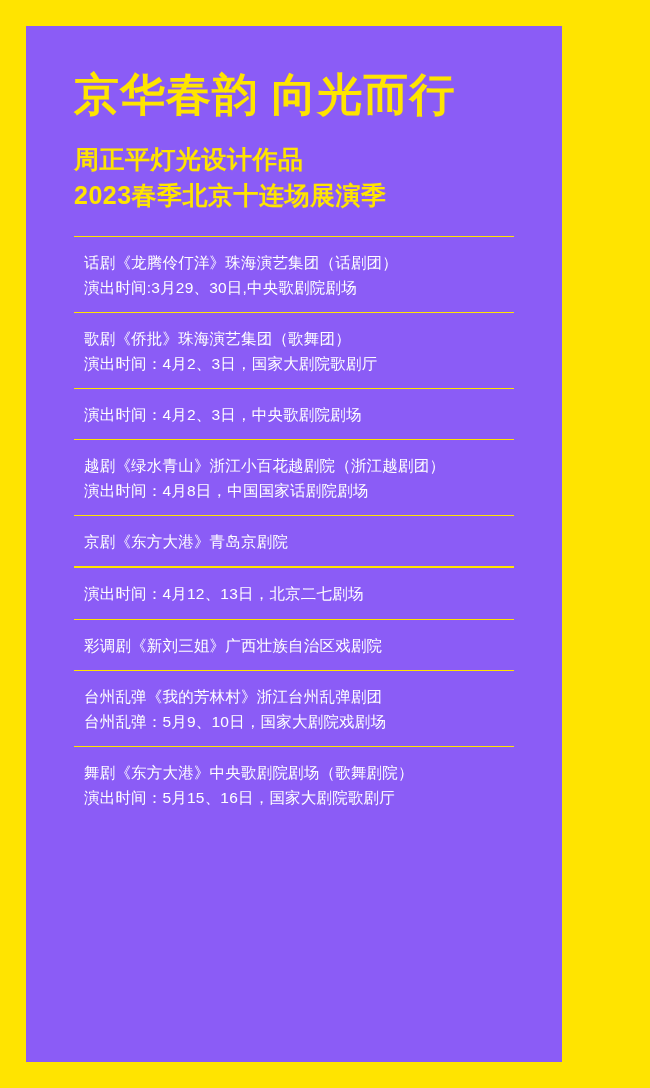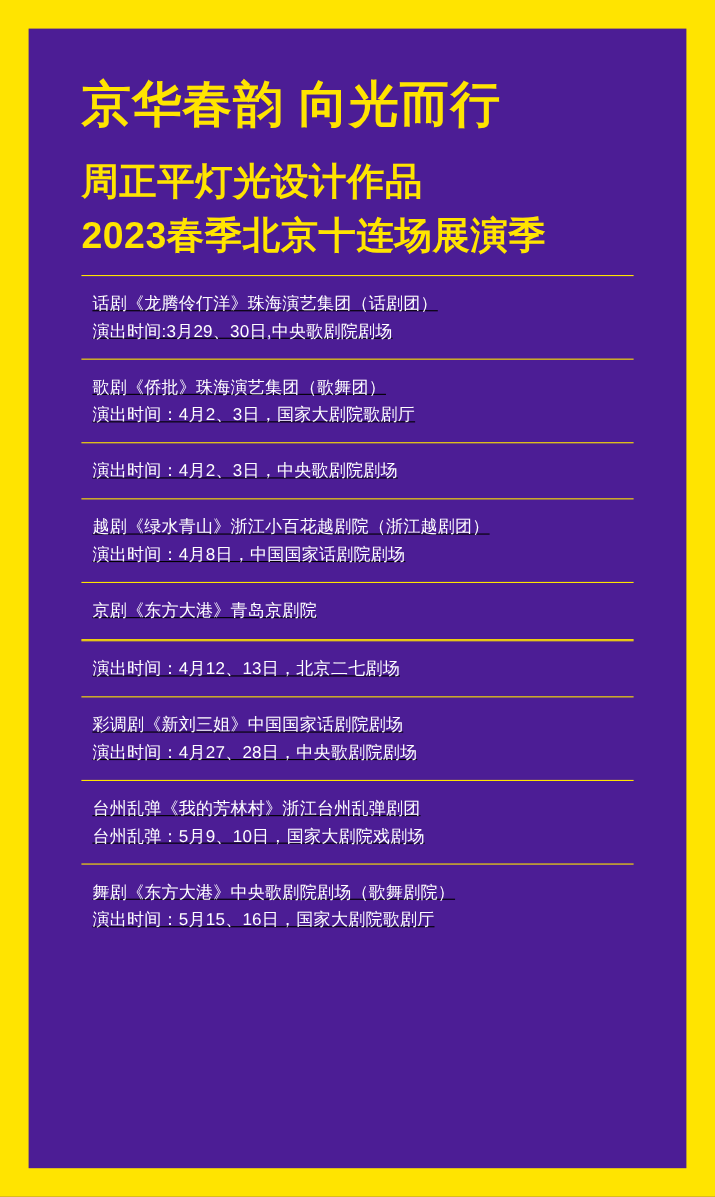--- a/index.html
+++ b/index.html
@@ -10,51 +10,50 @@
     width: 650px;
     height: 1088px;
     background: #ffe400;
     font-family: "Liberation Sans", "DejaVu Sans", sans-serif;
     overflow: hidden;
   }
   .poster {
     position: absolute;
     left: 26px;
     top: 26px;
-    width: 598px;
+    width: 536px;
     height: 1036px;
-    background: #4c1d95;
+    background: #8b5cf6;
     box-sizing: border-box;
     overflow: hidden;
   }
   .header {
     padding: 42px 48px 0 48px;
   }
   .title-main {
     color: #ffe400;
     font-size: 45px;
     font-weight: bold;
     letter-spacing: 1px;
     line-height: 1.18;
     white-space: nowrap;
   }
   .subtitle-block {
     margin-top: 20px;
   }
   .subtitle-line {
     color: #ffe400;
-    font-size: 34px;
+    font-size: 25px;
     font-weight: bold;
     line-height: 1.45;
     letter-spacing: 0.5px;
     white-space: nowrap;
   }
   .list {
-    margin: 10px 48px 0 48px;
-    text-decoration: underline;
+    margin: 22px 48px 0 48px;
   }
   .divider {
     height: 1px;
     background: #ffe400;
     width: 100%;
   }
   .entry {
     padding: 13px 0 12px 10px;
   }
   .entry-line {
@@ -110,22 +109,21 @@
 
     <div class="divider"></div>
 
     <div class="divider"></div>
     <div class="entry">
       <div class="entry-line">演出时间：4月12、13日，北京二七剧场</div>
     </div>
 
     <div class="divider"></div>
     <div class="entry">
-      <div class="entry-line">彩调剧《新刘三姐》中国国家话剧院剧场</div>
-      <div class="entry-line">演出时间：4月27、28日，中央歌剧院剧场</div>
+      <div class="entry-line">彩调剧《新刘三姐》广西壮族自治区戏剧院</div>
     </div>
 
     <div class="divider"></div>
     <div class="entry">
       <div class="entry-line">台州乱弹《我的芳林村》浙江台州乱弹剧团</div>
       <div class="entry-line">台州乱弹：5月9、10日，国家大剧院戏剧场</div>
     </div>
 
     <div class="divider"></div>
     <div class="entry">

